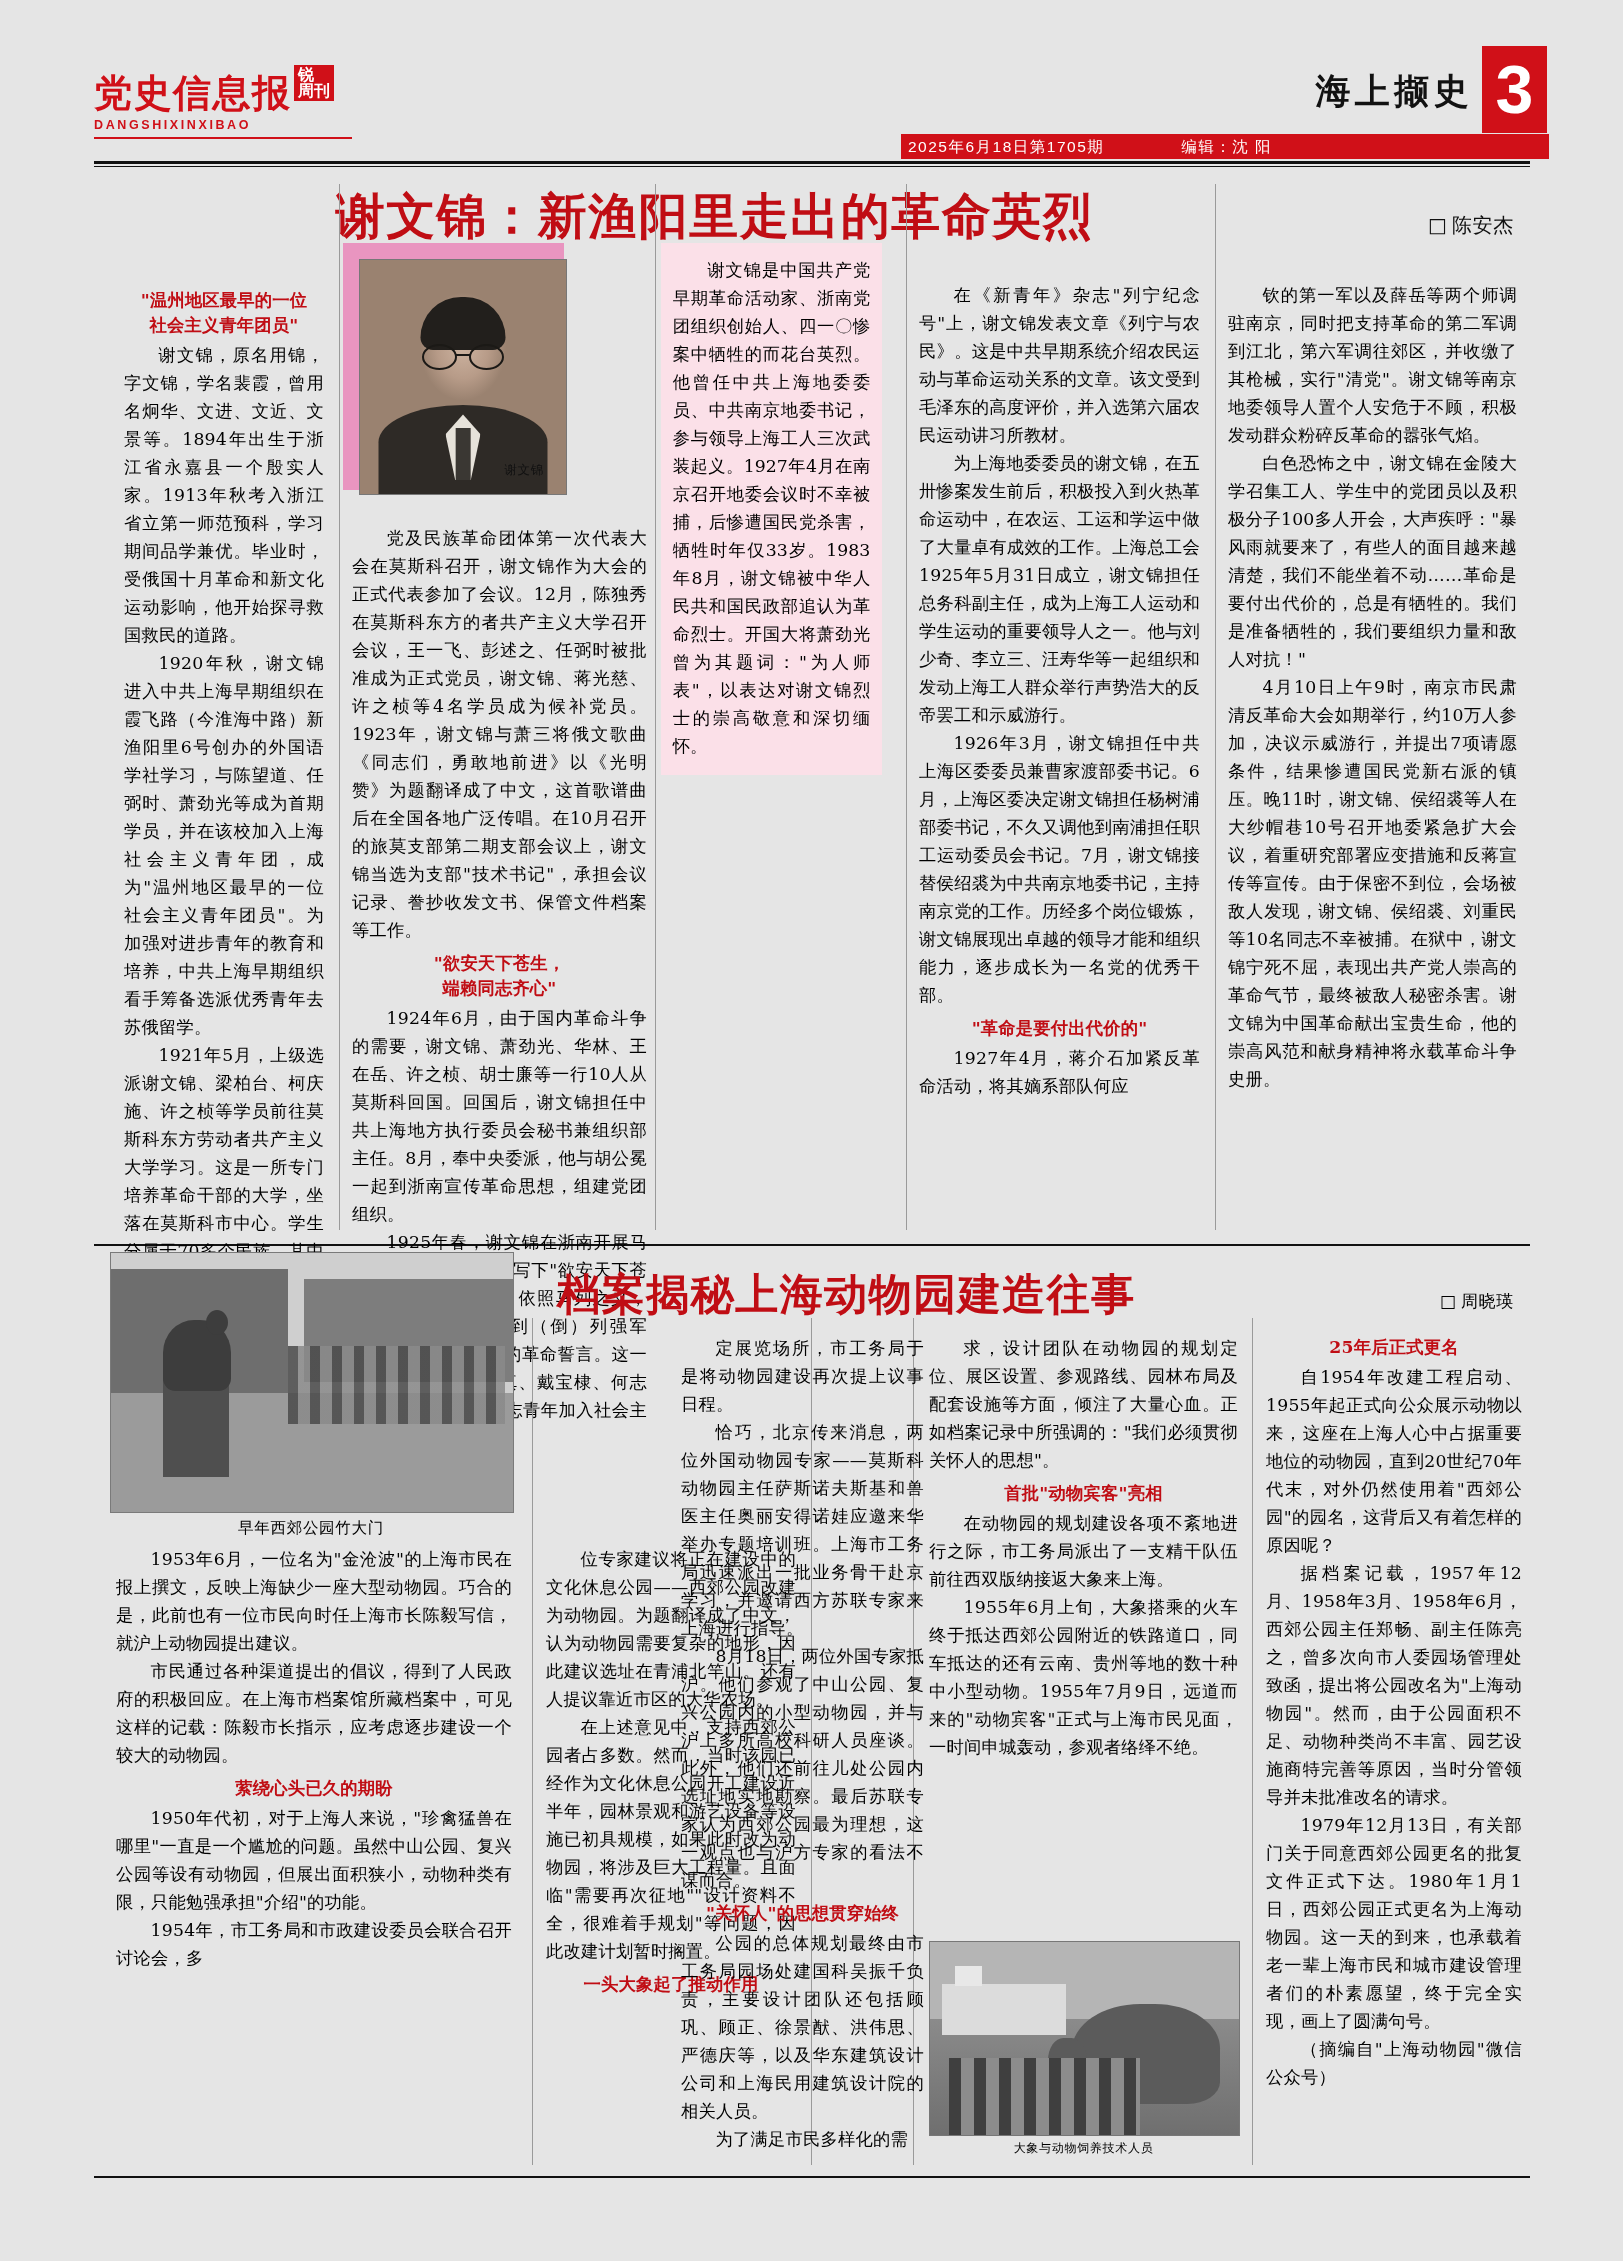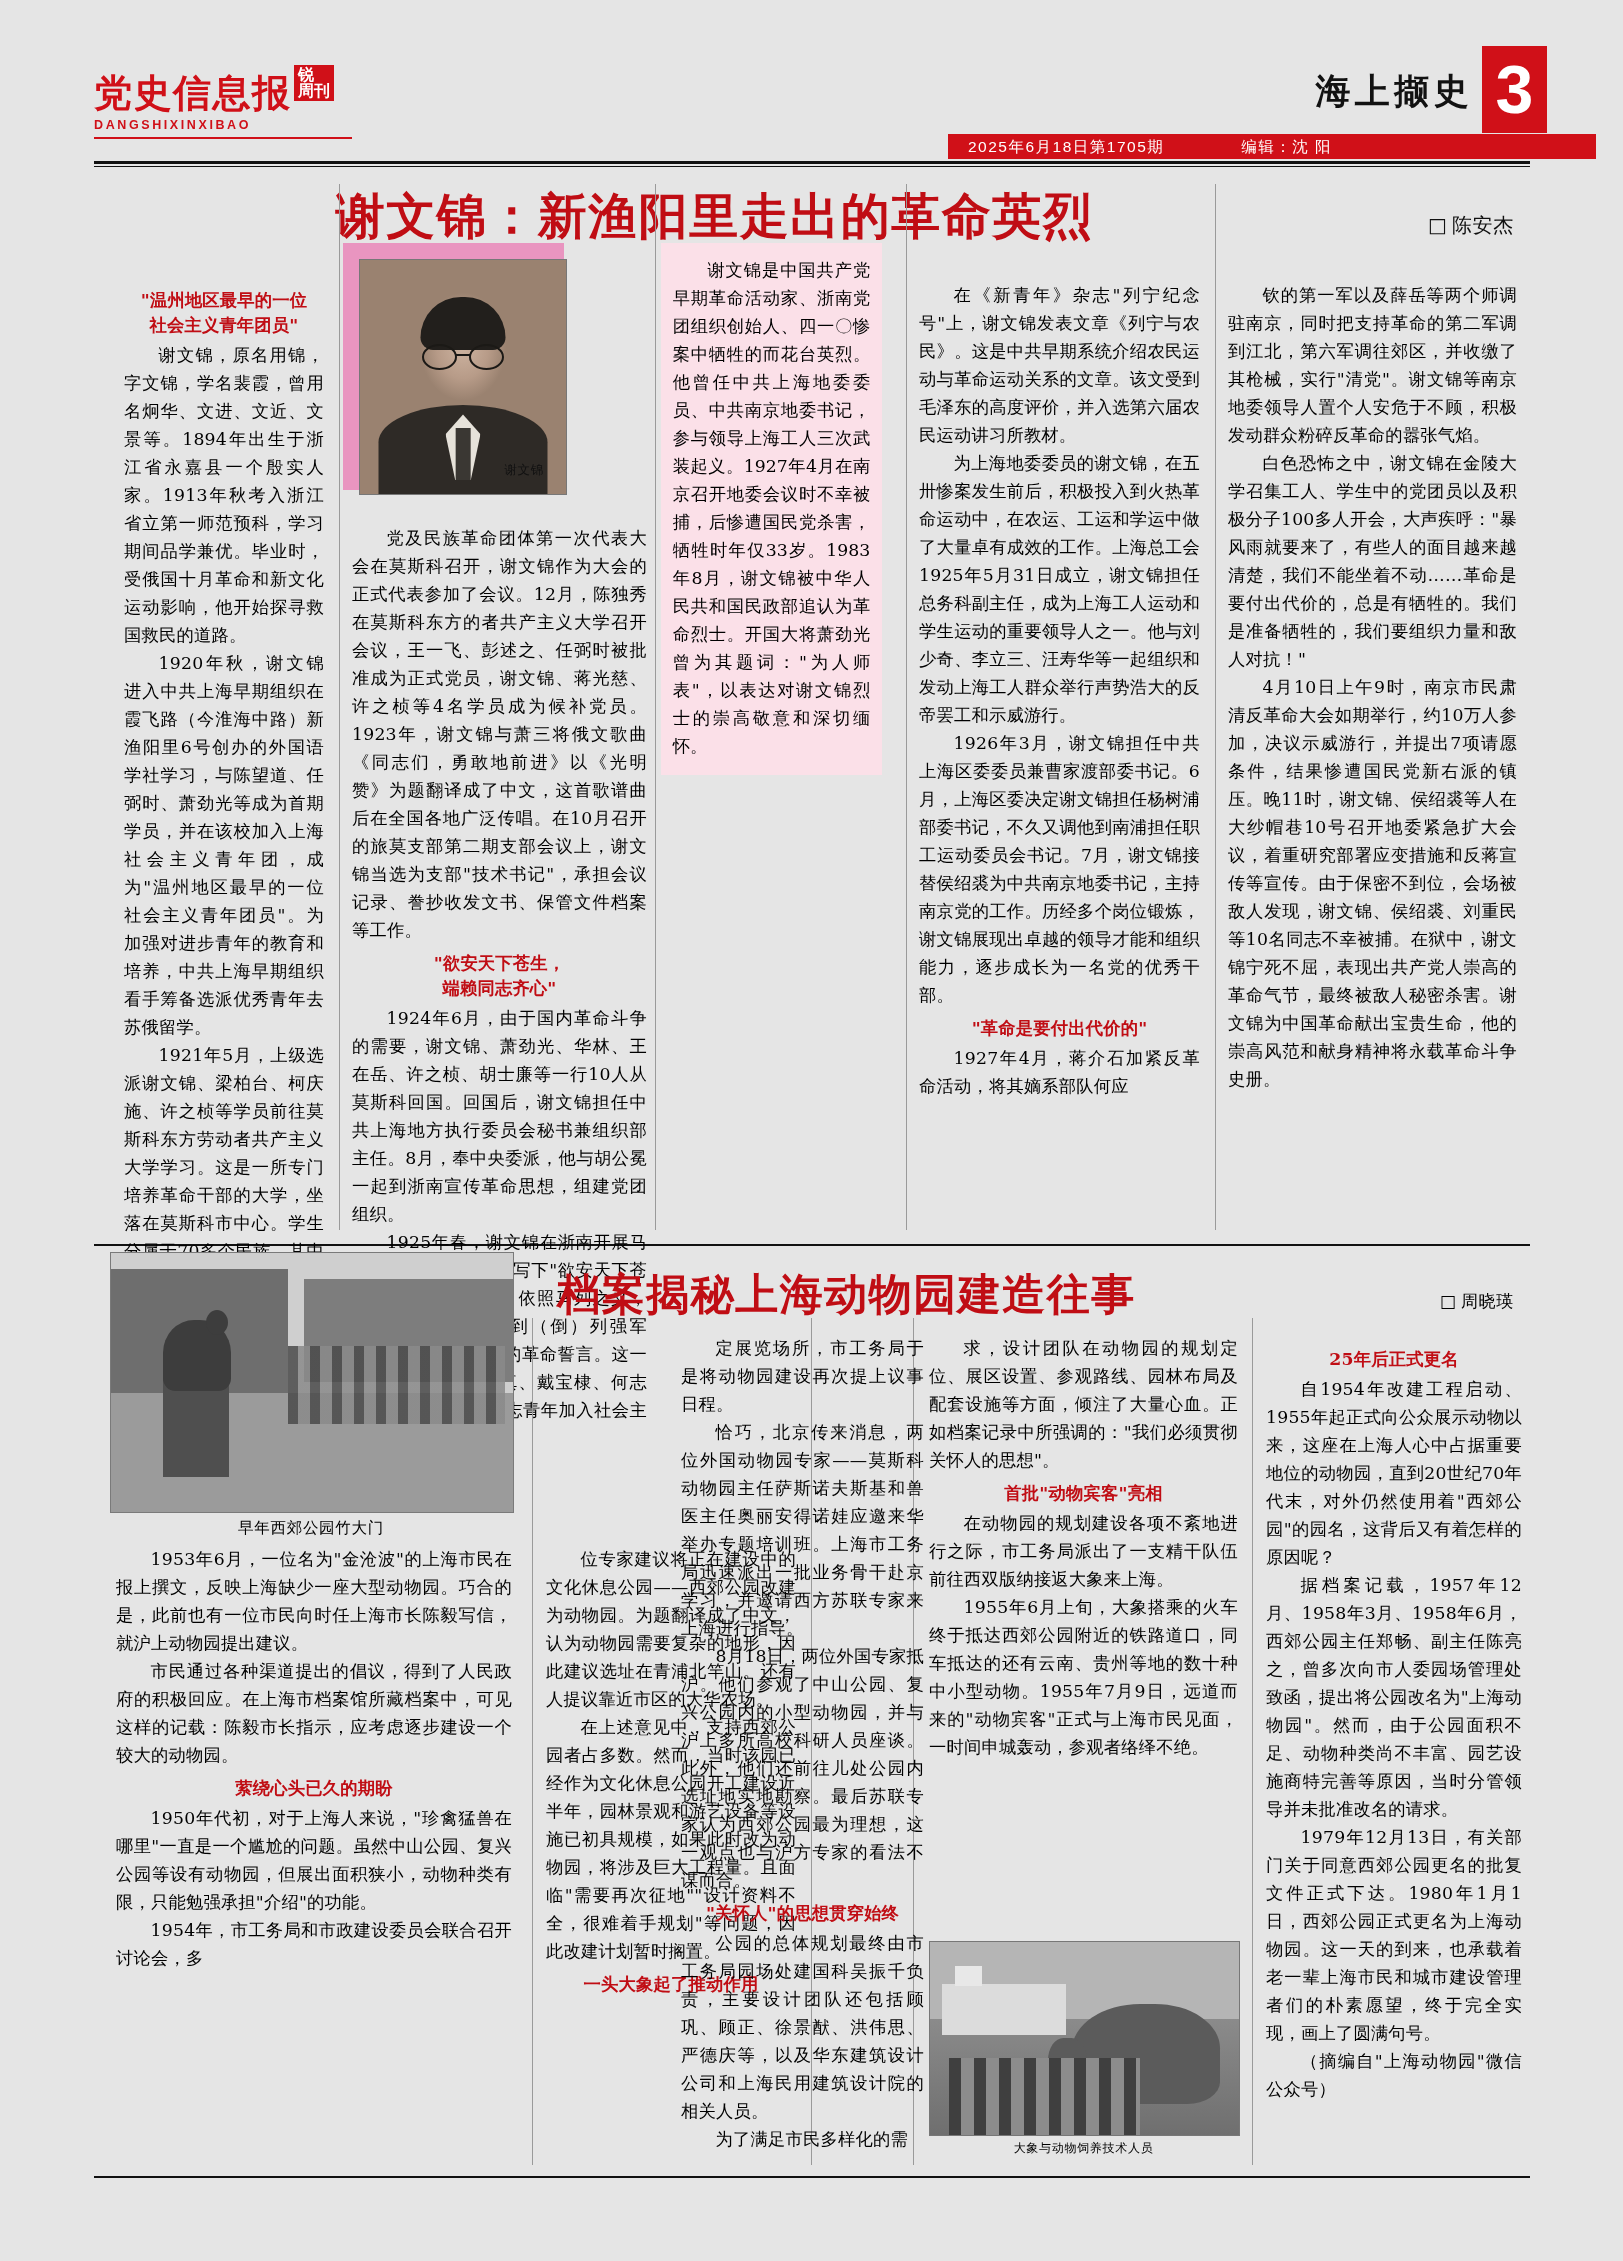--- a/index.html
+++ b/index.html
@@ -86,30 +86,30 @@
     background: #d01018;
     color: #fff;
     font-family: "Liberation Sans", sans-serif;
     font-size: 68px;
     font-weight: bold;
     line-height: 87px;
     text-align: center;
   }
   .head-meta-bar {
     position: absolute;
-    left: 948px; top: 134px;
+    left: 901px; top: 134px;
     width: 648px;
     height: 25px;
     background: #d01018;
     color: #fff;
     font-family: "Liberation Sans", sans-serif;
     font-size: 15.5px;
     letter-spacing: 1.5px;
     line-height: 25px;
-    padding-left: 20px;
+    padding-left: 7px;
     box-sizing: border-box;
     white-space: nowrap;
   }
   .head-meta-bar .editor {
     margin-left: 71px;
   }
 
   
   .frame-top {
     position: absolute;
@@ -507,21 +507,21 @@
 
   <div class="photo3">
     <div class="p3-sky"></div>
     <div class="p3-boat"></div>
     <div class="p3-eleph"></div>
     <div class="p3-people"></div>
   </div>
   <div class="photo3-cap">大象与动物饲养技术人员</div>
 
   <div class="col" style="left:1266px; top:1334px; width:256px;">
-    <div class="sub" style="margin-top:12px;">25年后正式更名</div>
+    <div class="sub" style="margin-top:0;">25年后正式更名</div>
     <p>自1954年改建工程启动、1955年起正式向公众展示动物以来，这座在上海人心中占据重要地位的动物园，直到20世纪70年代末，对外仍然使用着"西郊公园"的园名，这背后又有着怎样的原因呢？</p>
     <p>据档案记载，1957年12月、1958年3月、1958年6月，西郊公园主任郑畅、副主任陈亮之，曾多次向市人委园场管理处致函，提出将公园改名为"上海动物园"。然而，由于公园面积不足、动物种类尚不丰富、园艺设施商特完善等原因，当时分管领导并未批准改名的请求。</p>
     <p>1979年12月13日，有关部门关于同意西郊公园更名的批复文件正式下达。1980年1月1日，西郊公园正式更名为上海动物园。这一天的到来，也承载着老一辈上海市民和城市建设管理者们的朴素愿望，终于完全实现，画上了圆满句号。</p>
     <p class="endnote">（摘编自"上海动物园"微信公众号）</p>
   </div>
 
 </div>
 
 
 </body></html>

